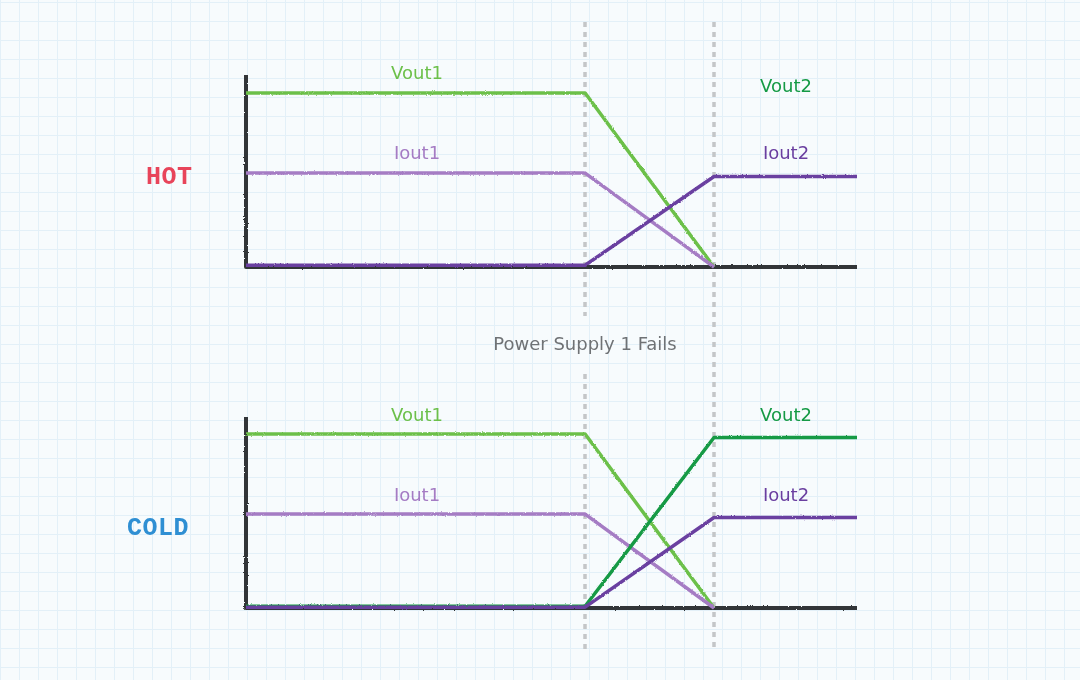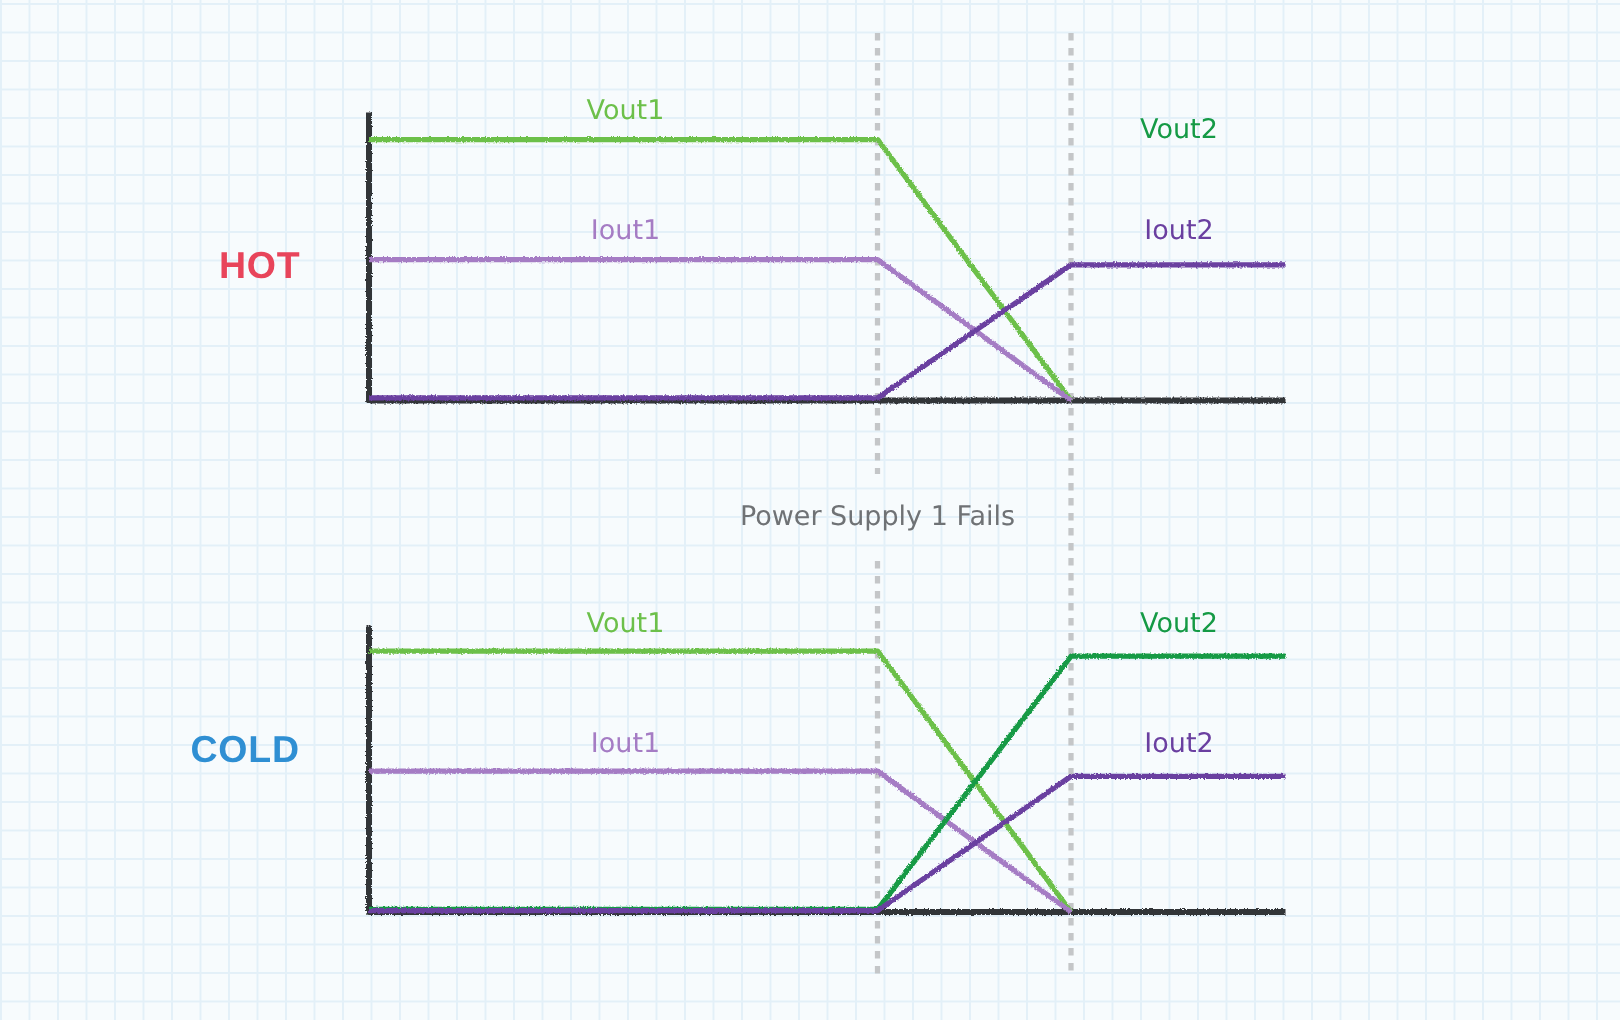--- a/index.html
+++ b/index.html
@@ -9,31 +9,31 @@
     background-image:
       linear-gradient(to right, #e3f0f8 1px, transparent 1px),
       linear-gradient(to bottom, #e3f0f8 1px, transparent 1px);
     background-size: 19px 19px;
     background-position: 0 2px;
     font-family: "DejaVu Sans", sans-serif;
     position: relative;
   }
   #diagram { position: absolute; left: 0; top: 0; }
   .panel-label {
-    position: absolute; font-family: Liberation Sans, sans-serif;
+    position: absolute; font-family: Liberation Mono, monospace;
     font-weight: bold; font-size: 25px; letter-spacing: 0.5px;
   }
   .series-label { font-family: "DejaVu Sans", sans-serif; font-size: 18px; }
   .annotation { font-family: "DejaVu Sans", sans-serif; font-size: 18px; fill: #6f7275; }
 </style>
 </head>
 <body>
 
 <div class="panel-label" style="left:146px; top:163px; color:#e8445a;">HOT</div>
-<div class="panel-label" style="left:127px; top:486px; color:#2f8fd3;">COLD</div>
+<div class="panel-label" style="left:127px; top:514px; color:#2f8fd3;">COLD</div>
 
 <svg id="diagram" width="1080" height="680">
   <defs>
     <filter id="rough" x="-5%" y="-20%" width="110%" height="140%">
       <feTurbulence type="fractalNoise" baseFrequency="0.9" numOctaves="2" seed="3" result="n"></feTurbulence>
       <feDisplacementMap in="SourceGraphic" in2="n" scale="2.2" xChannelSelector="R" yChannelSelector="G"></feDisplacementMap>
     </filter>
   </defs>
 
   <g id="events">

